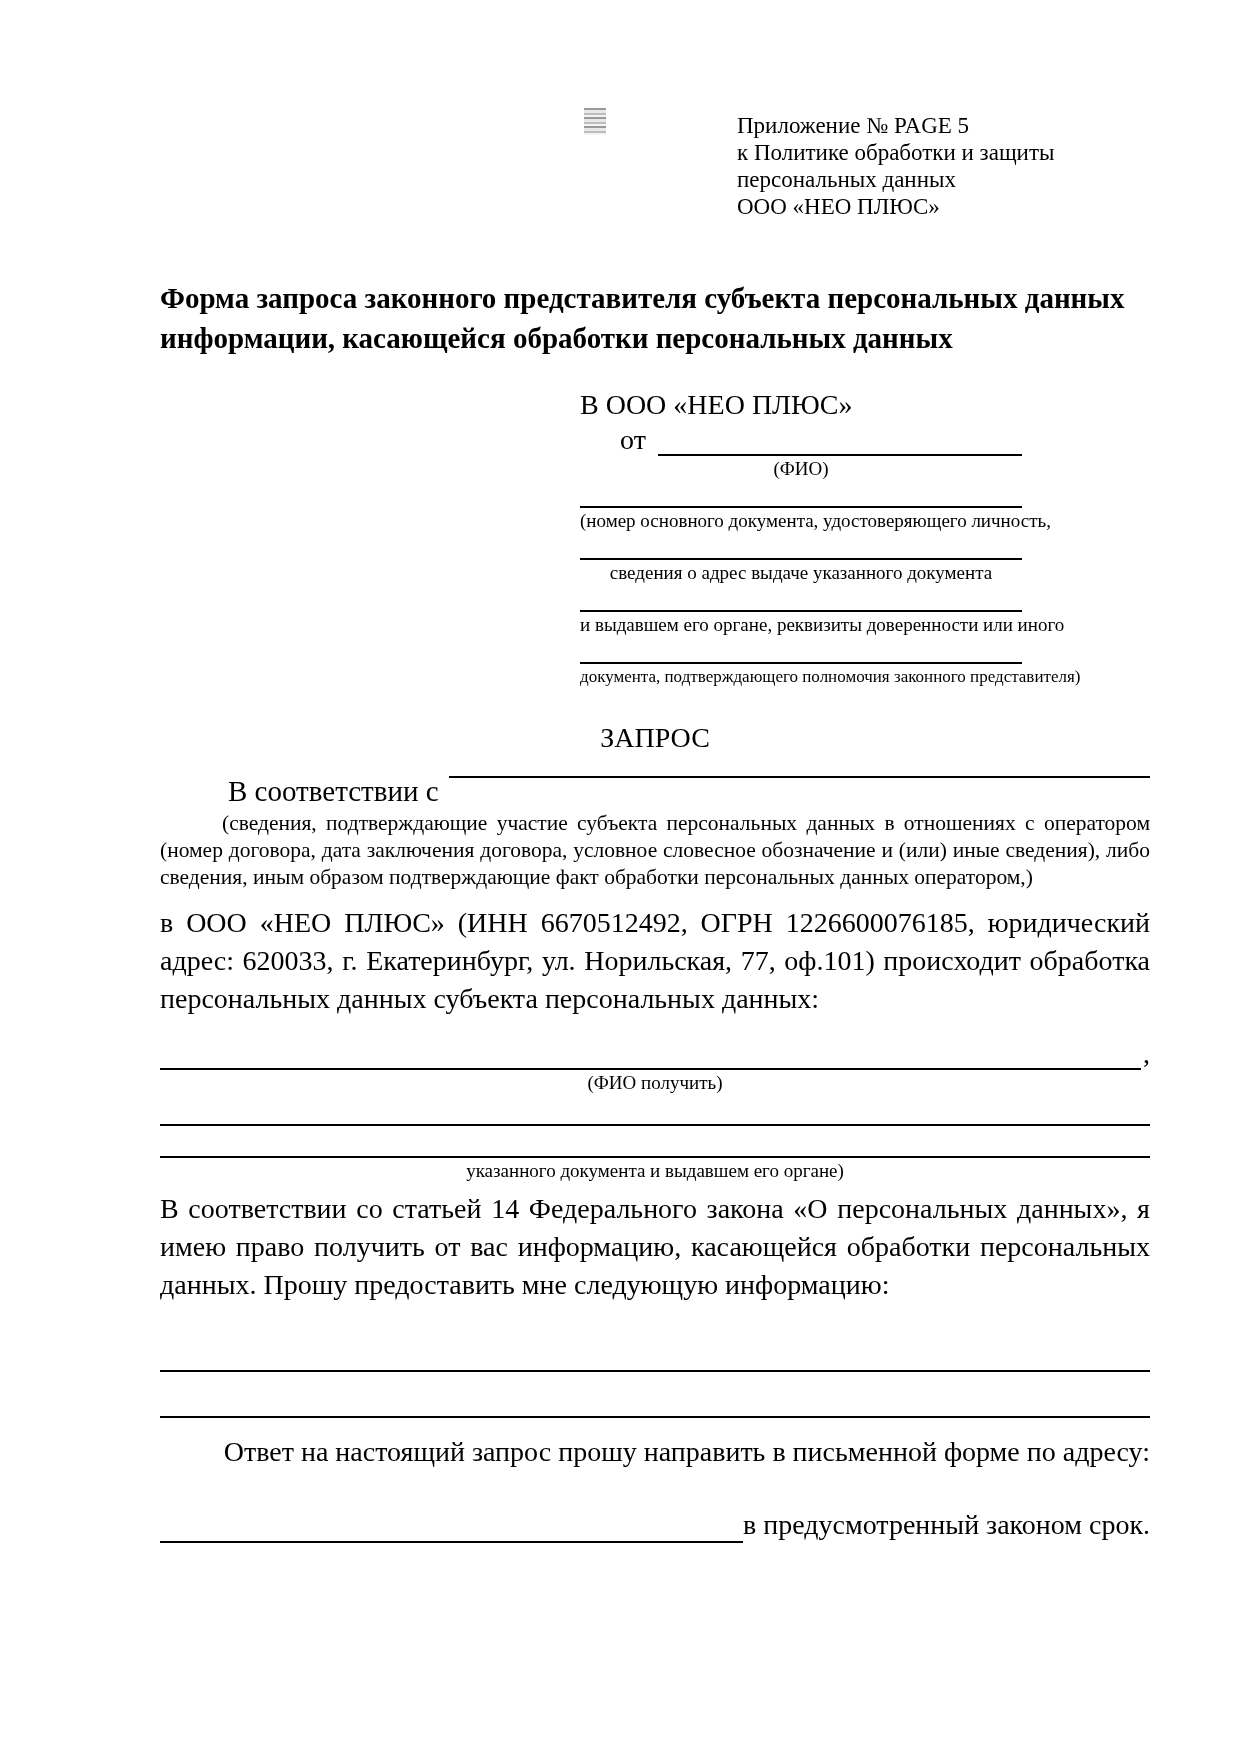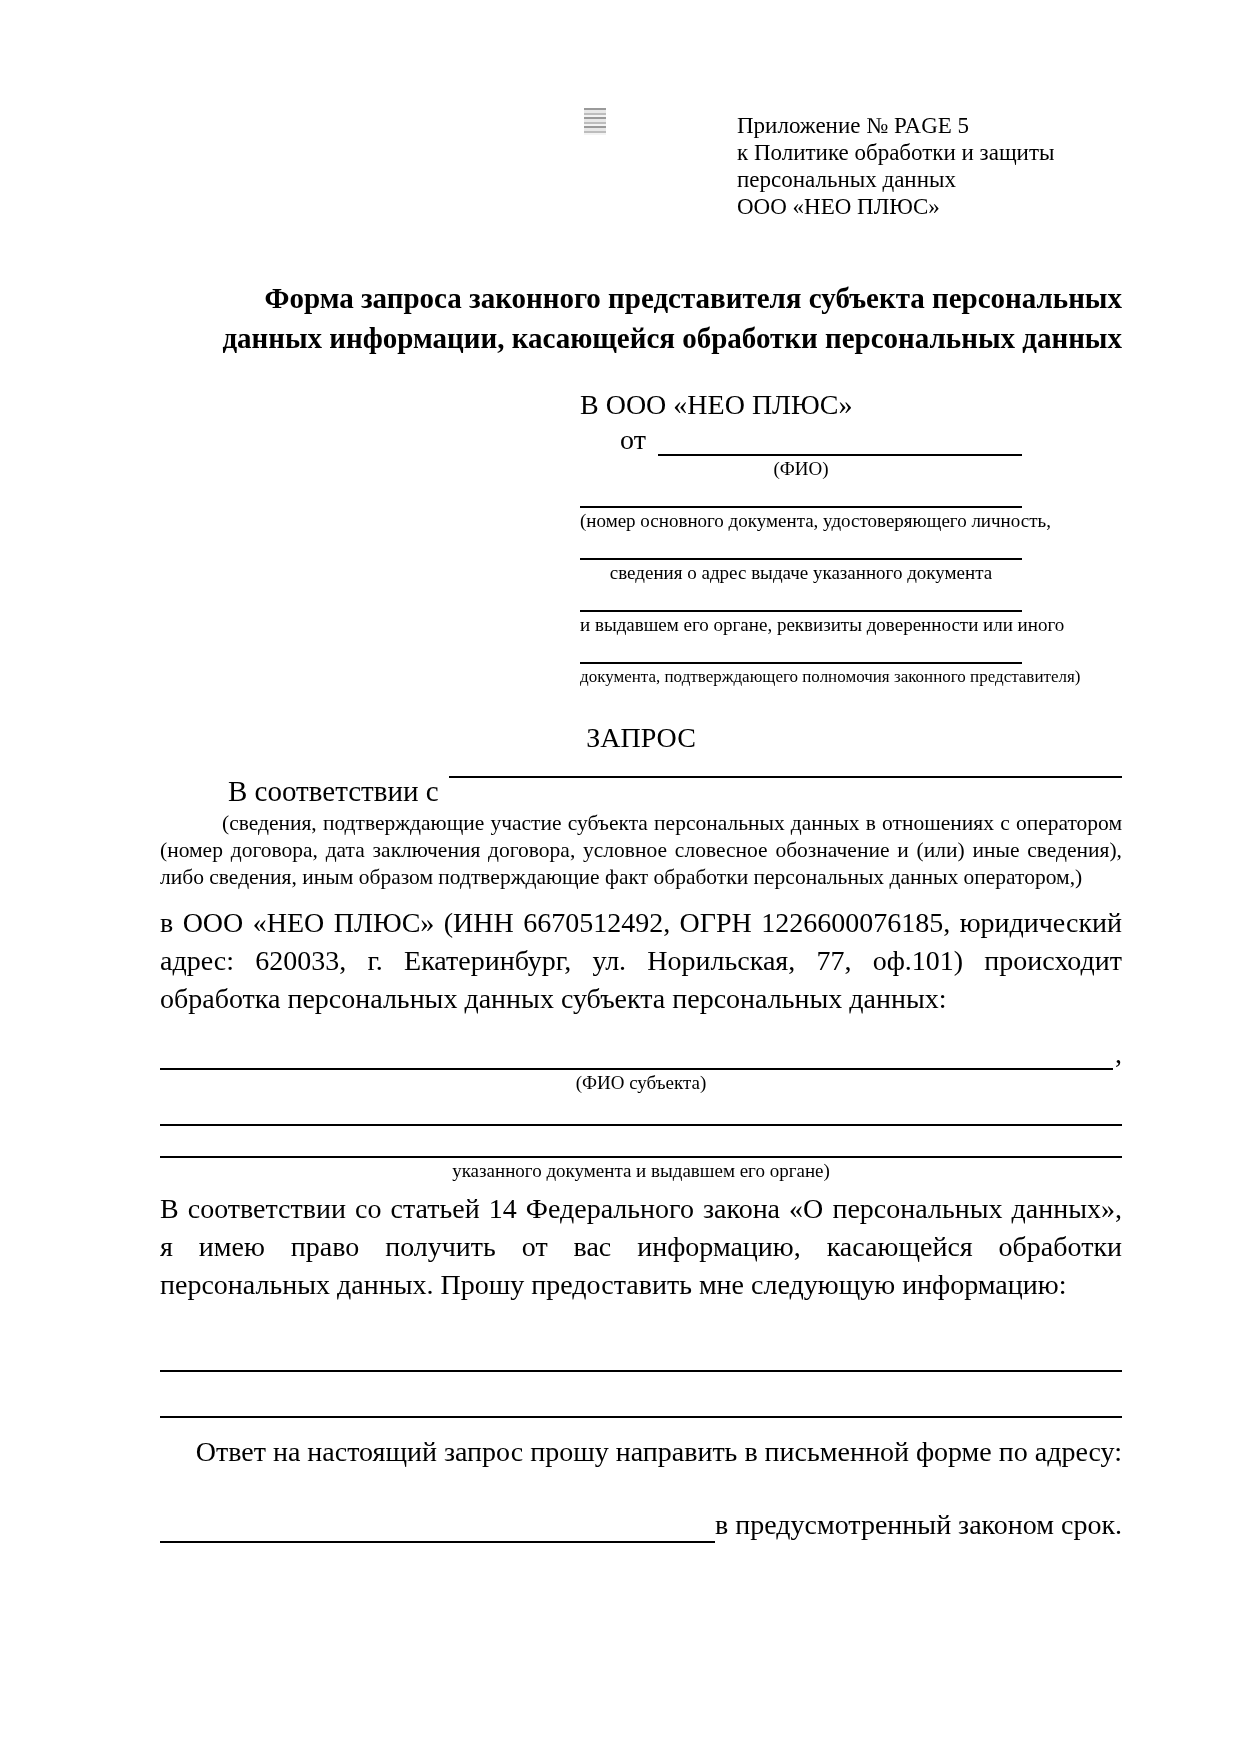--- a/index.html
+++ b/index.html
@@ -1,35 +1,35 @@
 <!DOCTYPE html>
 <html lang="ru"><head>
 <meta charset="utf-8">
 <style>
   html,body { margin:0; padding:0; background:#ffffff; }
   .page {
     position:relative;
     width:1242px; height:1755px;
     box-sizing:border-box;
-    padding:100px 120px 0 160px;
+    padding:100px 92px 0 160px;
     background:#ffffff;
     color:#000;
     font-family:"Liberation Serif", serif;
     overflow:hidden;
   }
   
   .top-row { position:relative; height:132px; }
   .artifact-icon {
     position:absolute; left:424px; top:8px;
     width:22px; height:27px;
     background:repeating-linear-gradient(180deg,#9a9a9a 0 2px,#e8e8e8 2px 5px,#bdbdbd 5px 7px,#f3f3f3 7px 9px);
   }
   .header-block { position:absolute; left:577px; top:12px; font-size:23px; line-height:27px; }
   
-  .title { margin:46px 0 0; text-align:right; font-weight:bold; font-size:29px; line-height:40px; }
+  .title { margin:46px 0 0; text-align:left; font-weight:bold; font-size:29px; line-height:40px; }
   
   .addressee { margin:30px 0 0 420px; width:442px; }
   .addr-to { font-size:28px; line-height:34px; }
   .addr-from { display:flex; align-items:flex-end; font-size:28px; margin-top:2px; }
   .addr-from .lbl { padding-right:12px;margin-left:40px; }
   .fill { flex:1; border-bottom:2px solid #000; min-height:1px; }
   .addr-caption { text-align:center; font-size:19px; line-height:22px; margin-top:2px; white-space:nowrap; }
   .addr-caption.sm { font-size:17px; }
   .addr-field { border-bottom:2px solid #000; height:26px; }
   
@@ -97,21 +97,21 @@
   </div>
 
   <p class="small-note">(сведения, подтверждающие участие субъекта персональных данных в отношениях с оператором (номер договора, дата заключения договора, условное словесное обозначение и (или) иные сведения), либо сведения, иным образом подтверждающие факт обработки персональных данных оператором,)</p>
 
   <p class="body-par">в ООО «НЕО ПЛЮС» (ИНН 6670512492, ОГРН 1226600076185, юридический адрес: 620033, г. Екатеринбург, ул. Норильская, 77, оф.101)  происходит обработка персональных данных субъекта персональных данных:</p>
 
   <div class="subject-row">
     <span class="fill"></span>
     <span class="comma">,</span>
   </div>
-  <div class="subject-caption">(ФИО субъекта)</div>
+  <div class="subject-caption">(ФИО получить)</div>
 
   <div class="subject-field"></div>
 
   <div class="subject-field"></div>
   <div class="subject-caption">указанного документа и выдавшем его органе)</div>
 
   <p class="article-par">В соответствии со статьей 14 Федерального закона «О персональных данных», я имею право получить от вас информацию, касающейся обработки персональных данных. Прошу предоставить мне следующую информацию:</p>
 
   <div class="blank-line first"></div>
   <div class="blank-line"></div>

